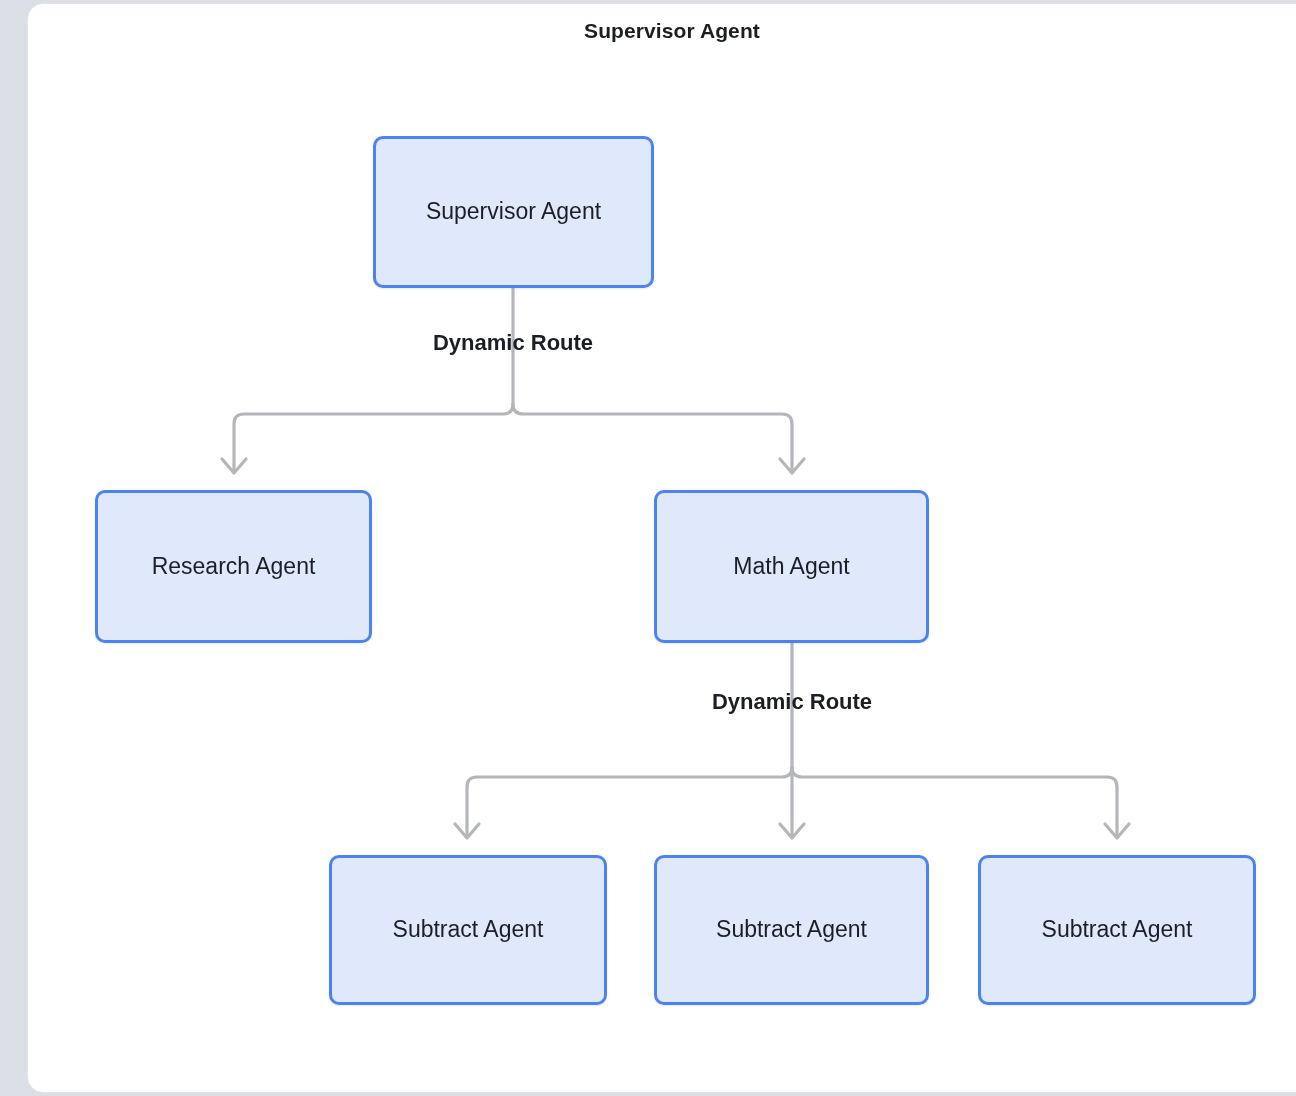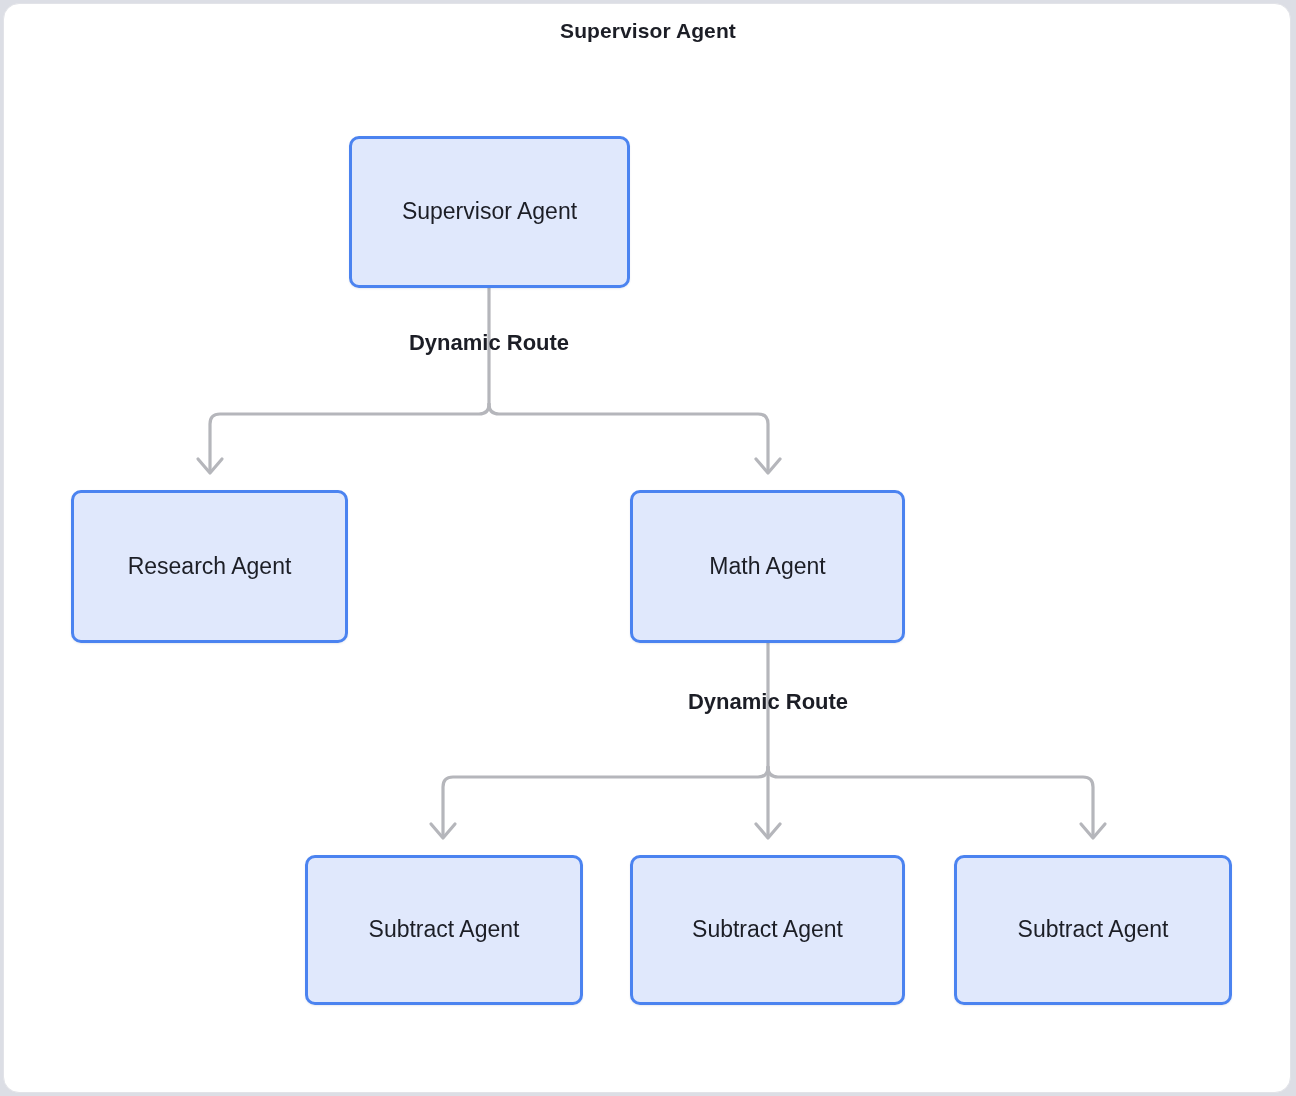--- a/index.html
+++ b/index.html
@@ -10,20 +10,21 @@
     width: 1296px;
     height: 1096px;
     background: #dcdee5;
     font-family: "Liberation Sans", sans-serif;
     overflow: hidden;
   }
   #canvas {
     position: relative;
     width: 1080px;
     height: 1096px;
+    margin-left: 24px;
   }
   .frame {
     position: absolute;
     left: 3px;
     top: 3px;
     width: 1288px;
     height: 1090px;
     box-sizing: border-box;
     background: #ffffff;
     border: 1px solid #e2e3e8;

